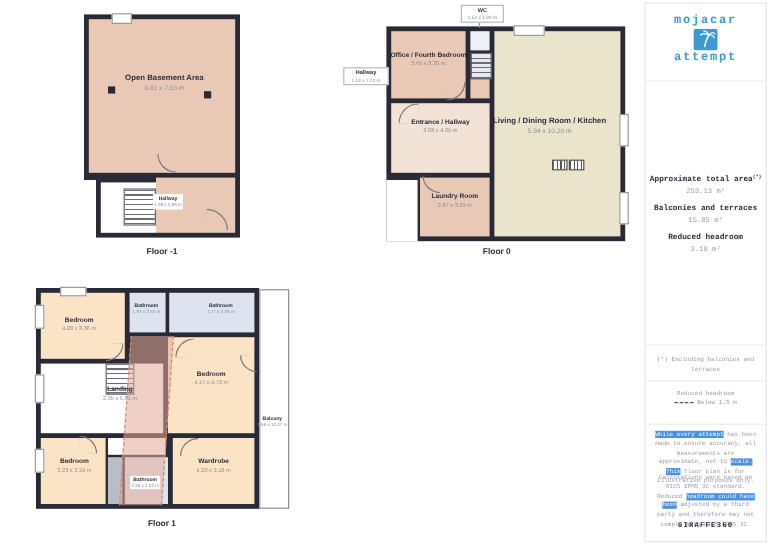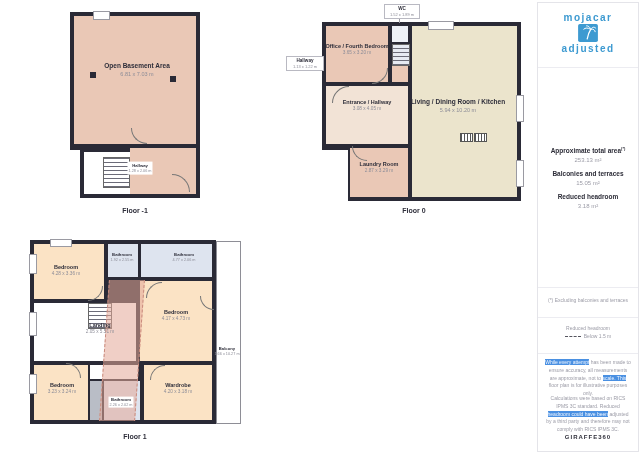--- a/index.html
+++ b/index.html
@@ -32,21 +32,21 @@
   .radiator{position:absolute;border:1px solid #555;z-index:5;
     background:repeating-linear-gradient(90deg,#555 0 1px,#fff 1px 3px);}
   .closet{position:absolute;background:#b9bdc6;z-index:3;}
   .void{position:absolute;background:rgba(228,168,152,.55);border-left:1px dashed #c98b7d;
     border-right:1px dashed #c98b7d;transform:skewX(-4deg);z-index:4;}
   .balcony{position:absolute;background:#fff;border:1.5px solid #8e8e96;z-index:2;}
   .connector{position:absolute;background:#9a9aa2;z-index:6;}
   
   .sidebar{position:absolute;left:537px;top:2px;width:100px;height:448px;
     border:1px solid #e4e4e9;background:#fff;}
-  .sb-sec{position:absolute;left:0;right:0;text-align:center;}
+  .sb-sec{position:absolute;left:0;right:0;text-align:center;font-family:Liberation Mono, monospace;}
   .sb-div{position:absolute;left:0;right:0;border-top:1px solid #ececf1;}
   .logo-word{font-weight:bold;font-size:10px;letter-spacing:1.5px;color:#3d9ad1;line-height:1.1;}
   .logo-icon{width:22px;height:18px;margin:1px auto;display:block;}
   .stat-label{font-size:6.5px;font-weight:bold;color:#2d2d38;margin-top:7px;}
   .stat-label sup{font-size:4px;}
   .stat-value{font-size:6px;color:#9b9ba6;margin-top:3px;}
   .sb-small{font-size:5px;color:#9b9ba6;line-height:1.55;padding:0 7px;}
   .dash{display:inline-block;width:16px;border-top:1px dashed #55555f;vertical-align:middle;margin-right:3px;}
   .hl{background:#4a90e2;color:#f2f7ff;}
   .brand{font-size:6px;font-weight:bold;letter-spacing:1px;color:#2f2f3a;}
@@ -193,21 +193,21 @@
   </div>
 
   <div class="sidebar">
     <div class="sb-sec" style="top:9px;">
       <div class="logo-word">mojacar</div>
       <svg class="logo-icon" viewBox="0 0 24 20">
         <rect x="1" y="0" width="22" height="20" rx="2" fill="#3d9ad1"></rect>
         <path d="M11 17 C12 12 13 9 15 6" stroke="#ffffff" stroke-width="1.4" fill="none"></path>
         <path d="M15 6 C12 4 9 4 7 6 M15 6 C14 3 12 2 10 2 M15 6 C17 3 19 3 21 5 M15 6 C18 5 20 7 20 9" stroke="#ffffff" stroke-width="1.1" fill="none"></path>
       </svg>
-      <div class="logo-word">adjusted</div>
+      <div class="logo-word">attempt</div>
     </div>
     <div class="sb-div" style="top:64px;"></div>
 
     <div class="sb-sec" style="top:136px;">
       <div class="stat-label"><span>Approximate total area</span><sup>(*)</sup></div>
       <div class="stat-value">253.13 m²</div>
       <div class="stat-label">Balconies and terraces</div>
       <div class="stat-value">15.05 m²</div>
       <div class="stat-label">Reduced headroom</div>
       <div class="stat-value">3.18 m²</div>

